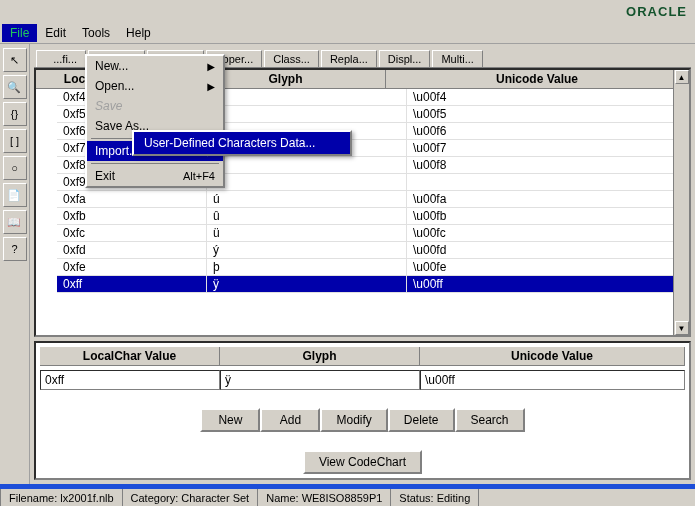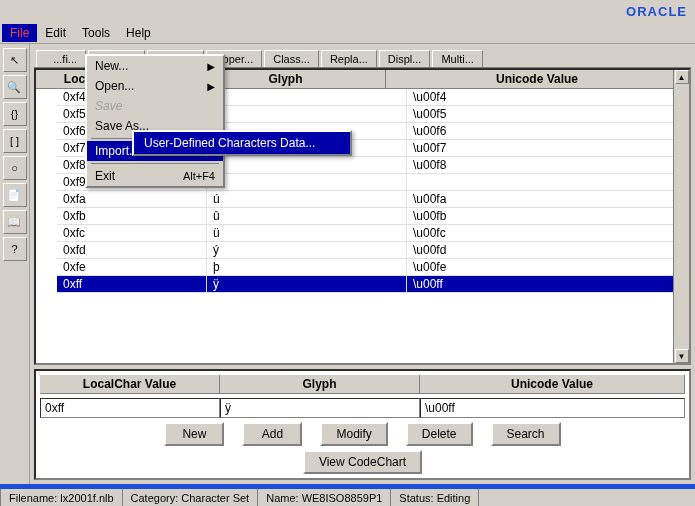--- a/index.html
+++ b/index.html
@@ -18,42 +18,42 @@
       background: #d4d0c8;
       height: 22px;
       display: flex;
       align-items: center;
       justify-content: flex-end;
       padding-right: 8px;
     }
     .oracle-logo {
       font-size: 13px;
       font-weight: bold;
-      color: #1d4ed8;
+      color: #14532d;
       letter-spacing: 1px;
     }
 
     
     .menu-bar {
       background: #d4d0c8;
       height: 22px;
       display: flex;
       align-items: center;
       padding-left: 2px;
       border-bottom: 1px solid #a0a0a0;
       position: relative;
     }
     .menu-item {
       padding: 2px 8px;
       cursor: pointer;
       font-size: 12px;
     }
     .menu-item.active {
       background: #0000aa;
-      color: #ef4444;
+      color: #22c55e;
     }
 
     
     .dropdown-menu {
       position: absolute;
       top: 32px;
       left: 85px;
       background: #d4d0c8;
       border: 2px solid;
       border-color: #ffffff #808080 #808080 #ffffff;
@@ -242,23 +242,23 @@
       border: 1px inset #808080;
       padding: 1px 4px;
       font-size: 12px;
       background: white;
       height: 20px;
     }
 
     
     .button-row {
       display: flex;
-      gap: 18px;
+      gap: 0;
       justify-content: center;
-      margin-top: 4px;
+      margin-top: 18px;
     }
     .btn {
       padding: 3px 14px;
       background: #d4d0c8;
       border: 2px solid;
       border-color: #ffffff #808080 #808080 #ffffff;
       cursor: pointer;
       font-size: 12px;
       min-width: 60px;
       text-align: center;

